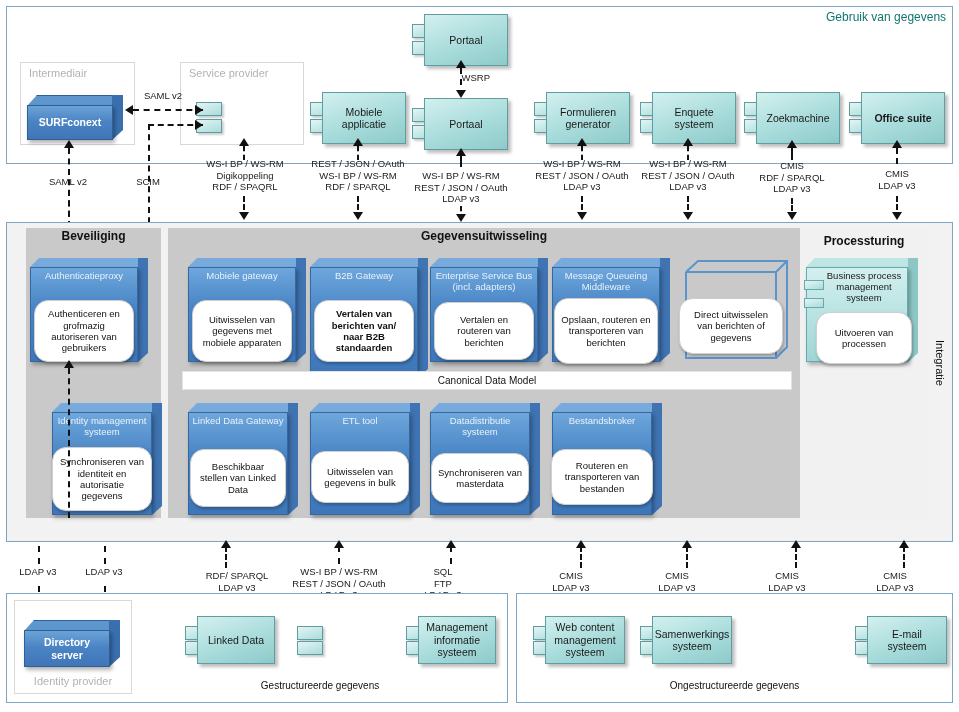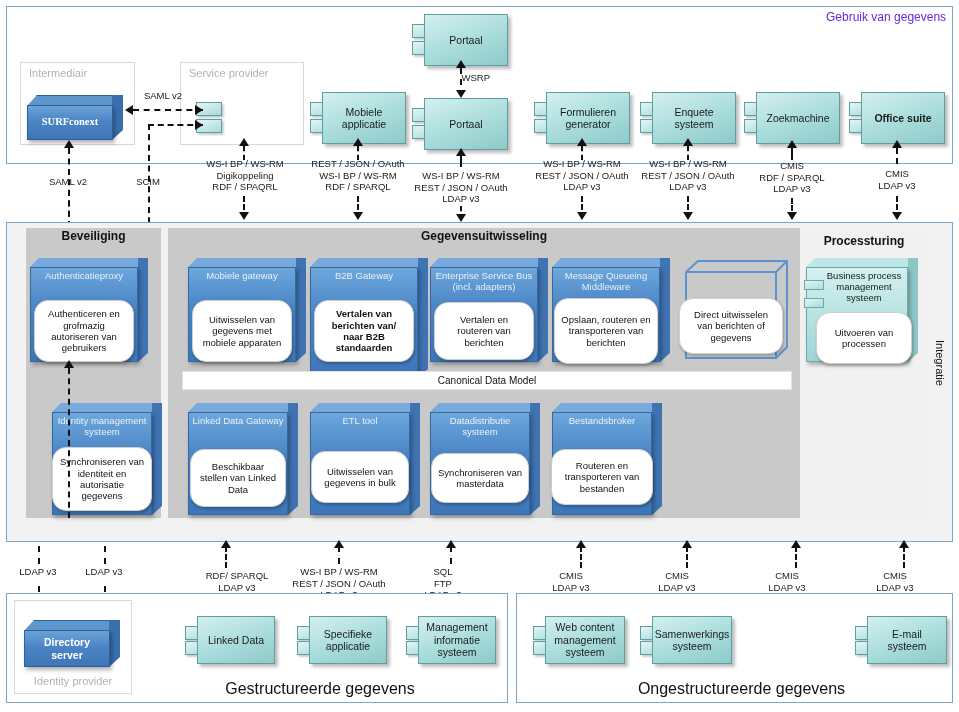--- a/index.html
+++ b/index.html
@@ -91,22 +91,22 @@
   .cap.ghost .ghostlines{position:absolute;inset:0;pointer-events:none;}
   
   .cap.teal .face{background:linear-gradient(180deg,#d3f0ef,#9ed6d5);border:1px solid #6aa9ab;}
   .cap.teal .top{background:#bde6e5;}
   .cap.teal .side{background:#8cc7c6;}
   .cap.teal .title{color:#1a1a1a;}
 
   
   .lab{position:absolute;font-size:9.5px;line-height:1.22;color:#1a1a1a;text-align:center;white-space:pre;}
   .sectitle{position:absolute;font-size:12px;font-weight:bold;color:#111;text-align:center;}
-  .cornerlab{position:absolute;font-size:12px;color:#6d28d9;}
-  .bandlab{position:absolute;font-size:16px;color:#111;text-align:center;}
+  .cornerlab{position:absolute;font-size:12px;color:#0f766e;}
+  .bandlab{position:absolute;font-size:10px;color:#111;text-align:center;}
   .cdm{position:absolute;background:#fff;border:1px solid #e2e2e2;display:flex;align-items:center;justify-content:center;font-size:10px;color:#111;}
   .vlab{position:absolute;font-size:11px;color:#111;writing-mode:vertical-rl;text-orientation:mixed;}
 
   
   .vdash{position:absolute;width:0;border-left:2px dashed #111;}
   .hdash{position:absolute;height:0;border-top:2px dashed #111;}
   .arrow-d{position:absolute;width:0;height:0;border-left:5px solid transparent;border-right:5px solid transparent;border-top:8px solid #111;}
   .arrow-u{position:absolute;width:0;height:0;border-left:5px solid transparent;border-right:5px solid transparent;border-bottom:8px solid #111;}
   .arrow-l{position:absolute;width:0;height:0;border-top:5px solid transparent;border-bottom:5px solid transparent;border-right:8px solid #111;}
   .arrow-r{position:absolute;width:0;height:0;border-top:5px solid transparent;border-bottom:5px solid transparent;border-left:8px solid #111;}
@@ -119,21 +119,21 @@
   <div class="abs band" style="left:6px;top:6px;width:947px;height:158px;"></div>
   <div class="cornerlab" style="left:826px;top:10px;">Gebruik van gegevens</div>
 
   <div class="abs grpbox" style="left:20px;top:62px;width:115px;height:83px;">
     <span class="grplabel">Intermediair</span>
   </div>
   <div class="abs grpbox" style="left:180px;top:62px;width:124px;height:83px;">
     <span class="grplabel">Service provider</span>
   </div>
 
-  <div class="node3d" style="left:27px;top:95px;width:96px;height:45px;font-family:Liberation Serif, serif;">
+  <div class="node3d" style="left:27px;top:95px;width:96px;height:45px;">
     <div class="top"></div>
     <div class="side"></div>
     <div class="face">SURFconext</div>
   </div>
 
   <div class="comp" style="left:196px;top:92px;width:96px;height:52px;">
     <div class="tab t1"></div>
     <div class="tab t2"></div>
   </div>
   <div class="comp" style="left:310px;top:92px;width:96px;height:52px;">
@@ -438,33 +438,31 @@
   <div class="lab" style="left:14px;top:675px;width:118px;font-size:11px;color:#b2b2b2;">Identity provider</div>
 
   <div class="node3d" style="left:24px;top:620px;width:96px;height:47px;">
     <div class="top"></div>
     <div class="side"></div>
     <div class="face" style="white-space:pre;">Directory
 server</div>
   </div>
 
   <div class="bandlab" style="left:140px;top:680px;width:360px;">Gestructureerde gegevens</div>
-  <div class="bandlab" style="left:516px;top:680px;width:437px;padding-left:7px;">Ongestructureerde gegevens</div>
+  <div class="bandlab" style="left:516px;top:680px;width:437px;">Ongestructureerde gegevens</div>
 
   <div class="comp" style="left:185px;top:616px;width:90px;height:48px;">
     <div class="tab t1"></div>
     <div class="tab t2"></div>
     <div class="body">Linked
 Data</div>
   </div>
   <div class="comp" style="left:297px;top:616px;width:90px;height:48px;">
     <div class="tab t1"></div>
     <div class="tab t2"></div>
-    <div class="body">Specifieke
-applicatie</div>
   </div>
   <div class="comp" style="left:406px;top:616px;width:90px;height:48px;">
     <div class="tab t1"></div>
     <div class="tab t2"></div>
     <div class="body">Management
 informatie
 systeem</div>
   </div>
 
   <div class="comp" style="left:533px;top:616px;width:92px;height:48px;">

